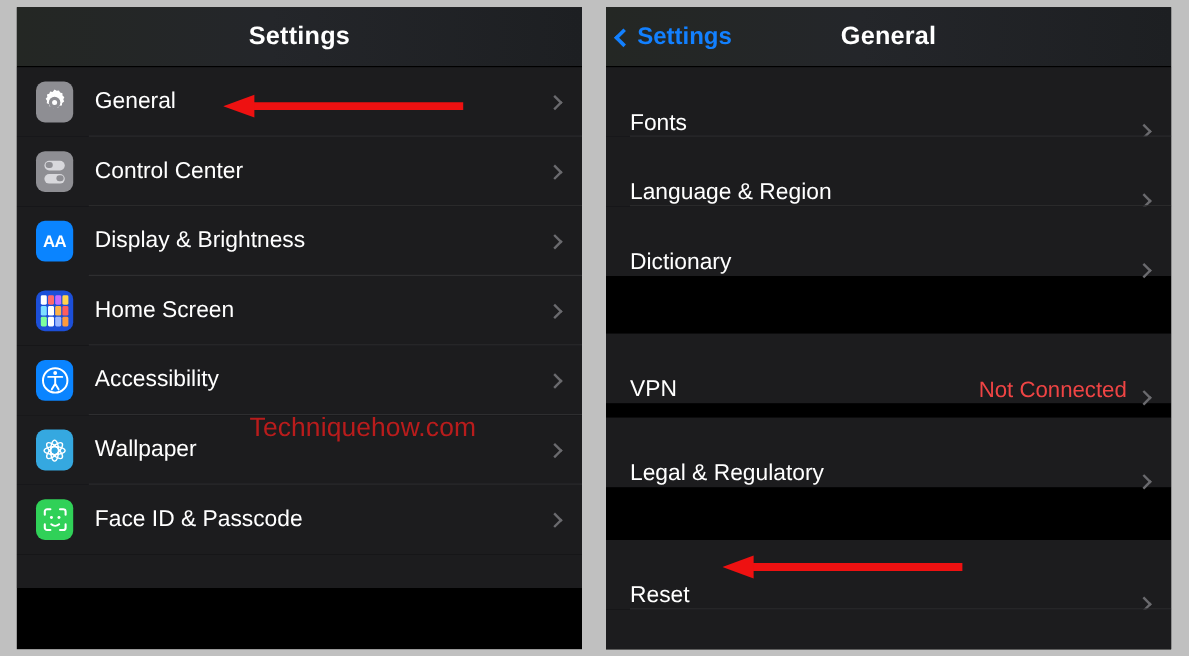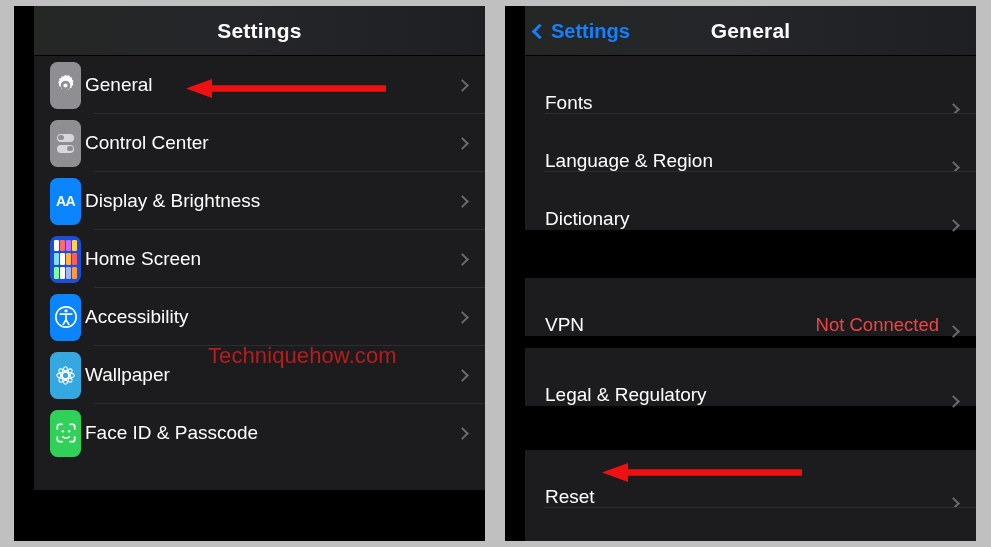--- a/index.html
+++ b/index.html
@@ -11,21 +11,20 @@
   }
   .stage { position: relative; width: 991px; height: 547px; background: #c0c0c0; }
 
   
   .panel {
     position: absolute;
     top: 6px;
     height: 535px;
     background: #000;
     overflow: hidden;
-    padding-left: 20px;
   }
   .panel-left  { left: 14px;  width: 471px; }
   .panel-right { left: 505px; width: 471px; }
 
   .nav-bar {
     position: relative;
     height: 50px;
     background: #1f2220;
     background: linear-gradient(90deg,#242724 0%,#24262a 45%,#1d1f22 100%);
     border-bottom: 1px solid #000;
@@ -76,23 +75,23 @@
   .row.plain { padding-left: 20px; align-items: flex-end; }
   .row .sep {
     position: absolute;
     left: 60px; right: 0; bottom: 0;
     height: 1px;
     background: #2e2e30;
   }
   .row.plain .sep { left: 20px; }
 
   .row-icon {
-    width: 31px; height: 47px;
+    width: 31px; height: 34px;
     border-radius: 7.5px;
-    margin-right: 4px;
+    margin-right: 18px;
     flex: 0 0 auto;
     position: relative;
     overflow: hidden;
   }
   .row-label {
     font-size: 19px;
     color: #fff;
     font-weight: 500;
     flex: 1 1 auto;
     white-space: nowrap;

